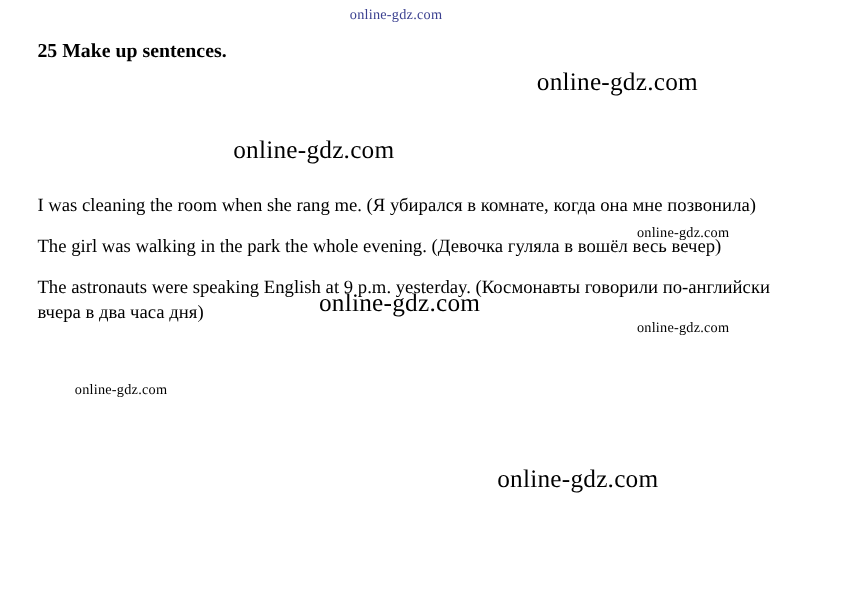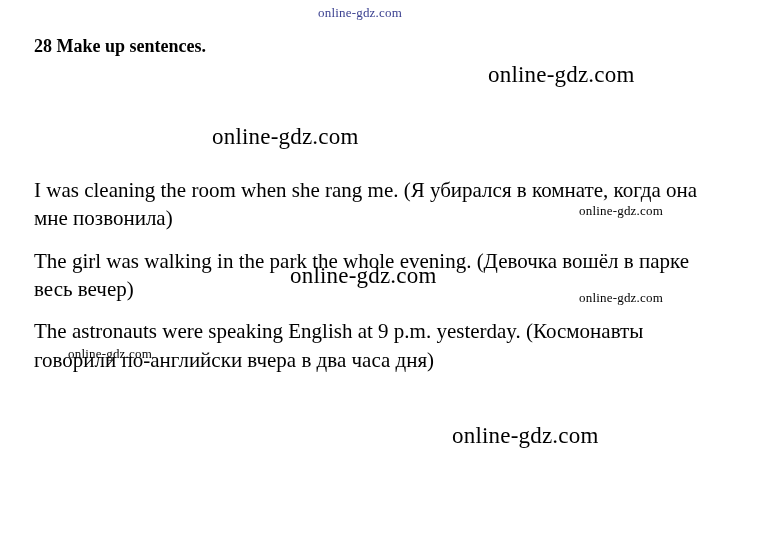--- a/index.html
+++ b/index.html
@@ -94,46 +94,46 @@
     top: 106px;
   }
 
   .sentences {
     position: absolute;
     left: 34px;
     top: 176px;
     width: 690px;
   }
   .sentence {
-    font-size: 21px;
+    font-size: 17px;
     line-height: 1.35;
     margin-bottom: 14px;
     text-align: left;
   }
   .sentence:last-child {
     margin-bottom: 0;
   }
 </style>
 </head>
 <body>
 
 <div class="page">
 
   <div class="wm wm-top">online-gdz.com</div>
 
-  <div class="heading heading-en">28 Make up sentences.</div>
+  <div class="heading heading-en">25 Make up sentences.</div>
 
   <div class="wm wm-big1">online-gdz.com</div>
 
 
   <div class="wm wm-big2">online-gdz.com</div>
 
   <div class="sentences">
     <div class="sentence">I was cleaning the room when she rang me. (Я убирался в комнате, когда она мне позвонила)</div>
-    <div class="sentence">The girl was walking in the park the whole evening. (Девочка вошёл в парке весь вечер)</div>
+    <div class="sentence">The girl was walking in the park the whole evening. (Девочка гуляла в вошёл весь вечер)</div>
     <div class="sentence">The astronauts were speaking English at 9 p.m. yesterday. (Космонавты говорили по-английски вчера в два часа дня)</div>
   </div>
 
   <div class="wm wm-sm1">online-gdz.com</div>
   <div class="wm wm-big3">online-gdz.com</div>
   <div class="wm wm-sm2">online-gdz.com</div>
   <div class="wm wm-sm3">online-gdz.com</div>
   <div class="wm wm-big4">online-gdz.com</div>
 
 </div>

